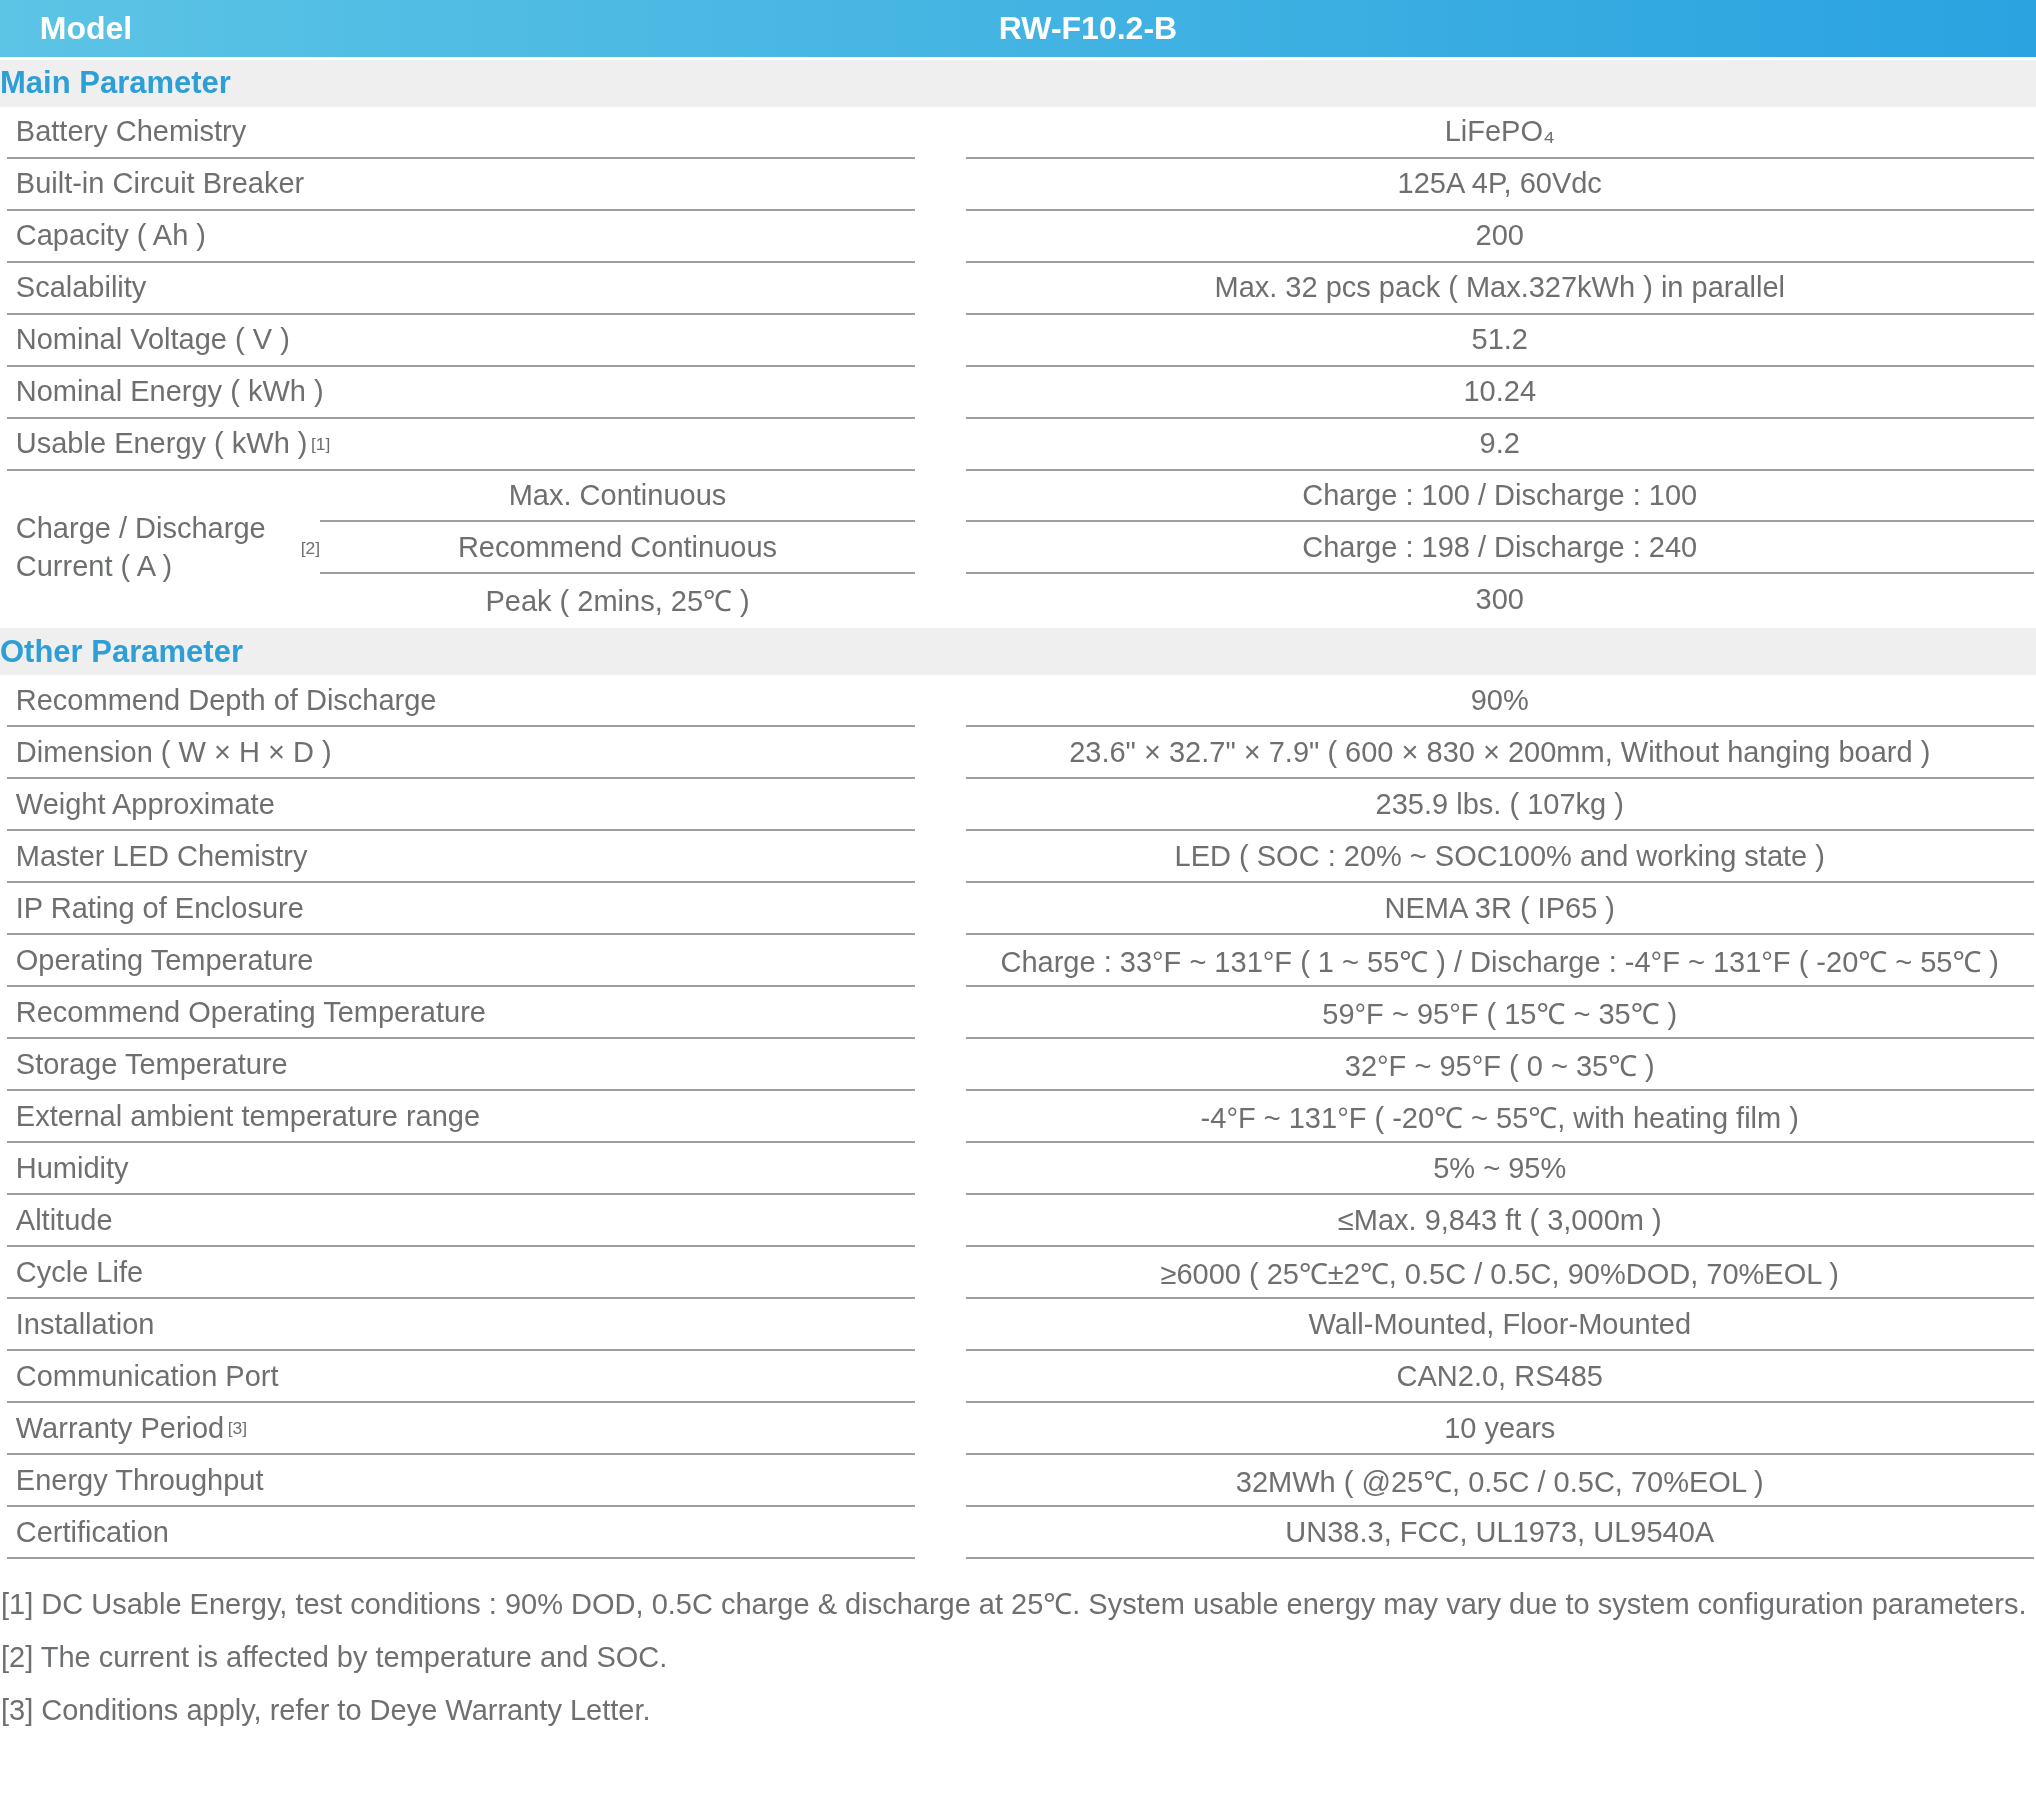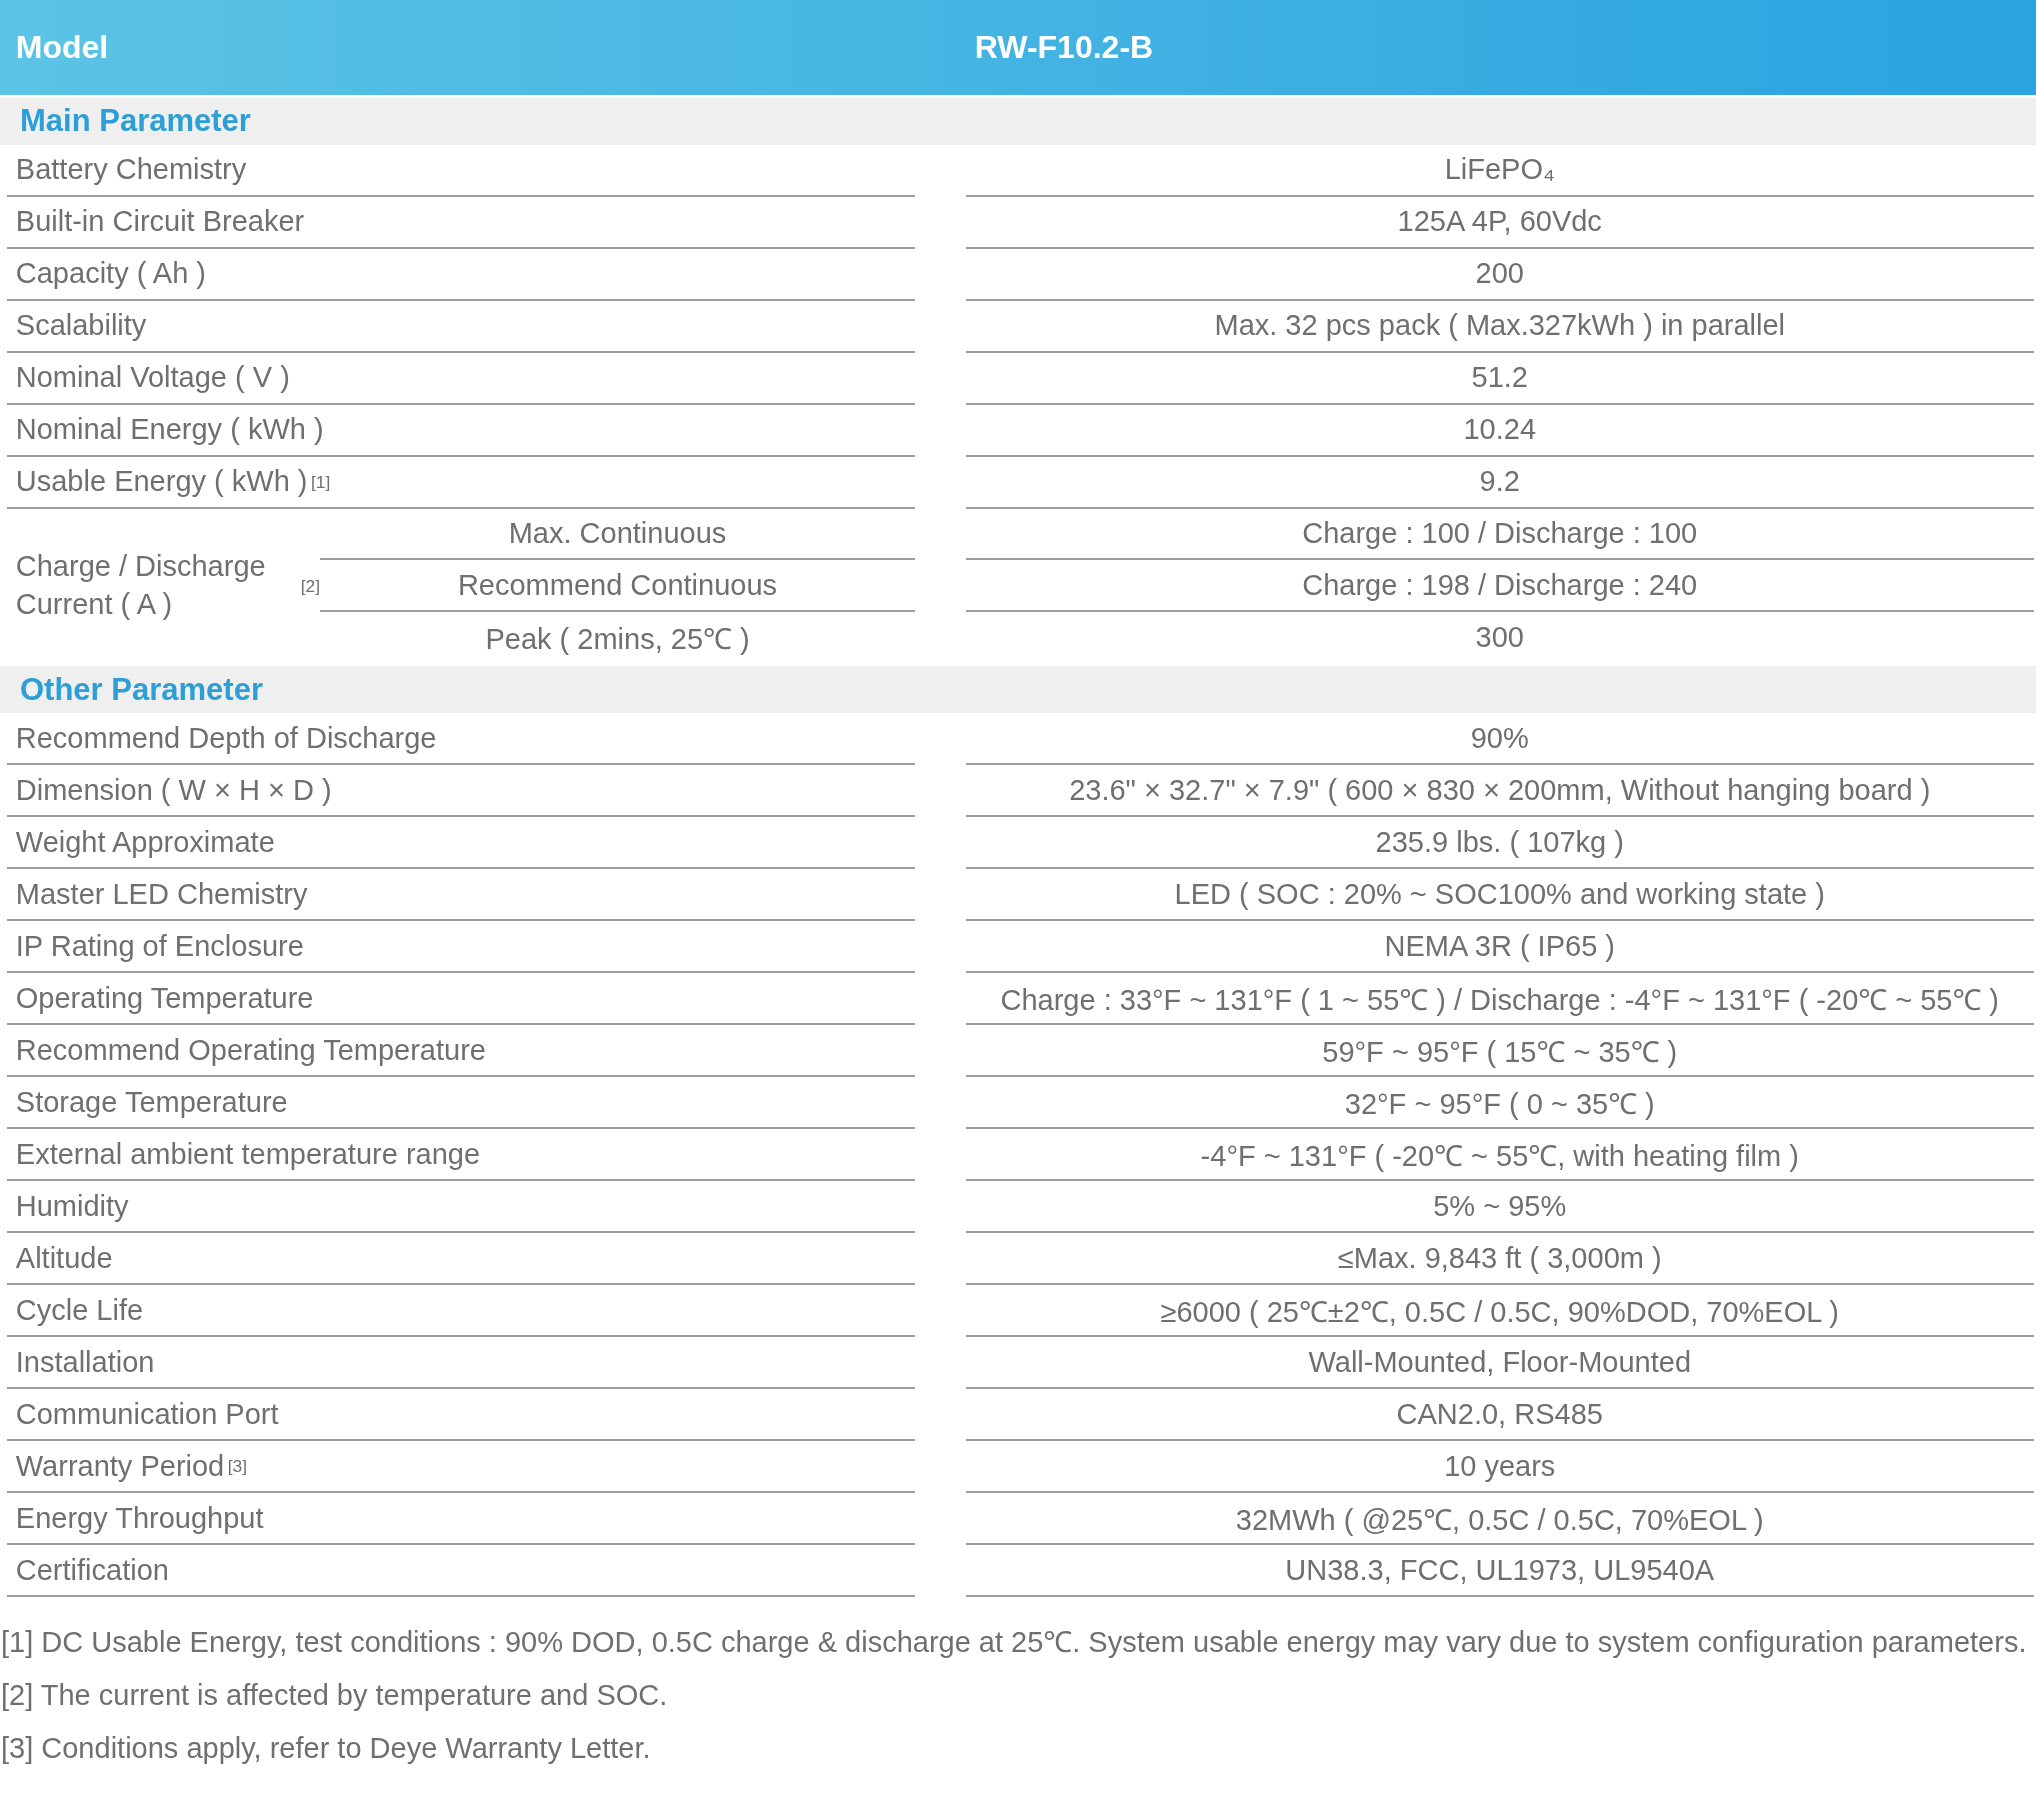--- a/index.html
+++ b/index.html
@@ -15,35 +15,35 @@
     width:2037px;height:1815px;
     overflow:hidden;
     background:#ffffff;
     font-family:"Liberation Sans", sans-serif;
     color:var(--text);
   }
   .page{width:2037px;height:1815px;position:relative;}
 
   
   .hdr{
-    height:95px;
+    height:57px;
     background:linear-gradient(90deg,var(--grad-l) 0%,var(--grad-r) 100%);
     display:flex;align-items:center;
-    color:#ffffff;font-weight:bold;font-size:32px;
+    color:#ffffff;font-weight:bold;font-size:32px;padding-left:24px;
   }
   .hdr .hlab{width:908px;margin-left:7px;padding-left:8.8px;}
   .hdr .hgap{width:51px;}
   .hdr .hval{flex:1;margin-right:3.5px;}
 
   
   .section-band{
     height:47px;margin-top:2.6px;
     background:var(--band);
     display:flex;align-items:center;
-    padding-left:20px;box-sizing:border-box;
+    padding-left:0;box-sizing:border-box;
     color:var(--blue);font-weight:bold;font-size:31px;
   }
 
   
   .row{display:flex;height:52px;font-size:29px;}
   .lab{
     width:908px;margin-left:7px;box-sizing:border-box;
     padding-left:8.8px;
     display:flex;align-items:center;
     border-bottom:2.6px solid var(--rule);

